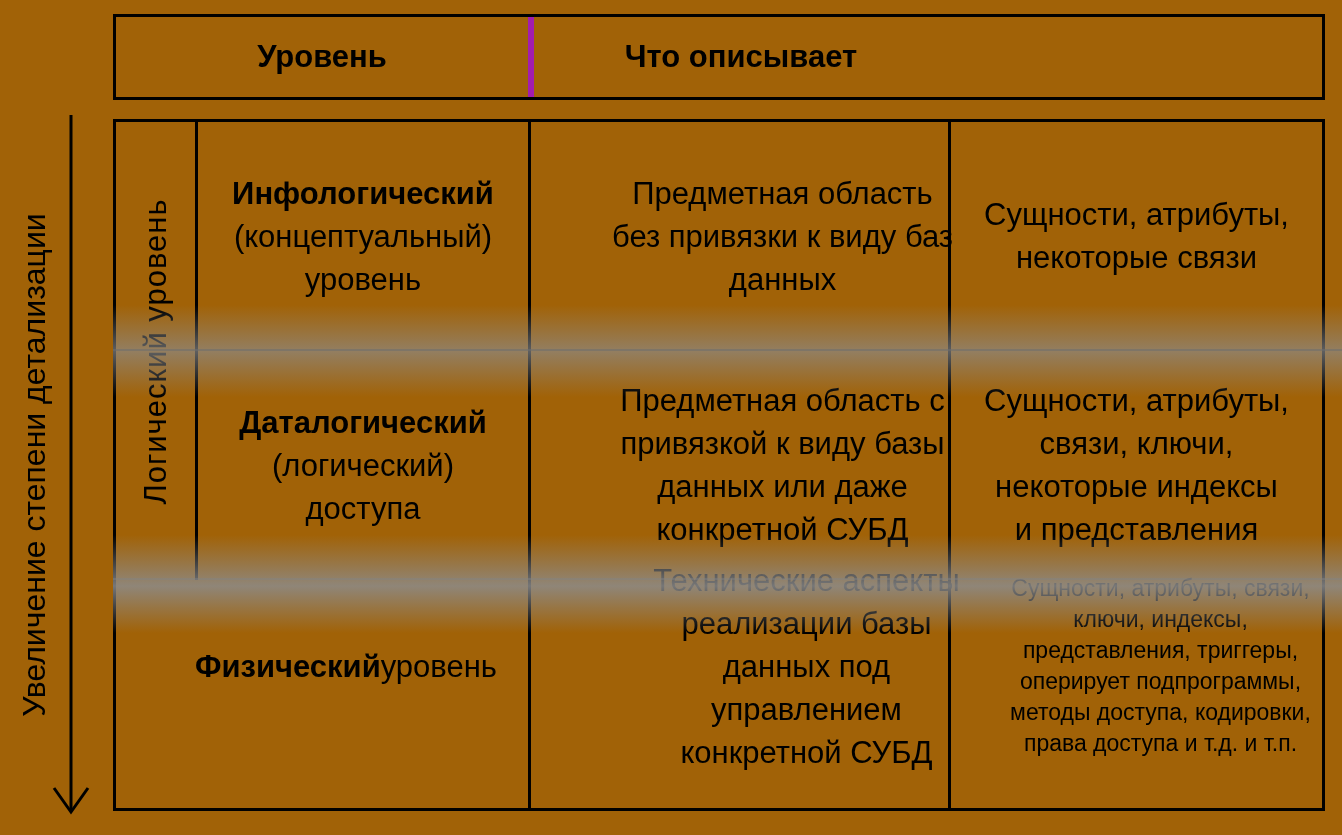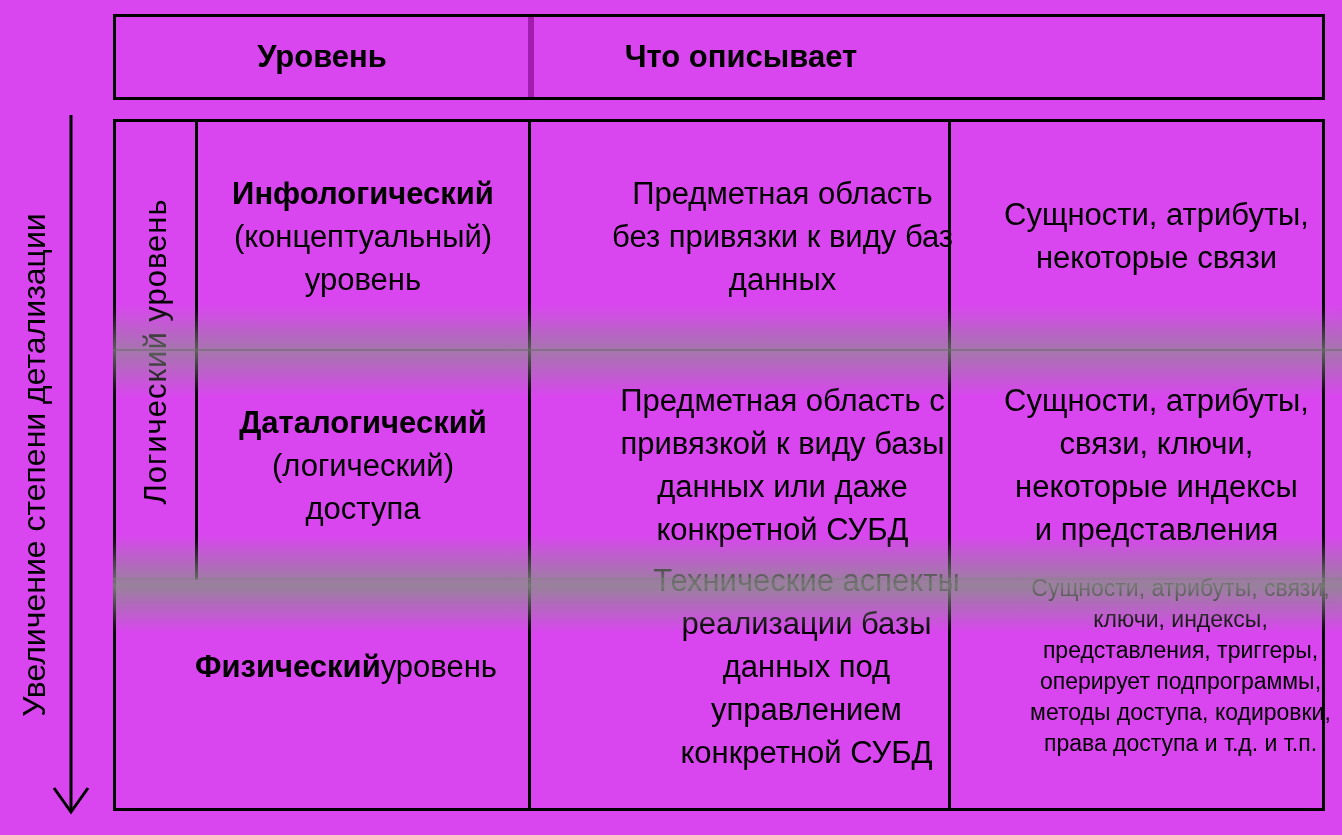--- a/index.html
+++ b/index.html
@@ -1,18 +1,18 @@
 <!DOCTYPE html>
 <html><head>
 <meta charset="utf-8">
 <style>
   html,body{margin:0;padding:0;background:#ffffff;}
   .canvas{
     position:relative;width:1342px;height:835px;overflow:hidden;
-    background:#d946ef;color:#000;
+    background:#a16207;color:#000;
     font-family:"Liberation Sans","DejaVu Sans",sans-serif;
   }
   
   .header-table{
     position:absolute;left:113px;top:14px;width:1212px;height:86px;
     border:3px solid #000;box-sizing:border-box;display:flex;z-index:2;
   }
   .header-cell{
     display:flex;align-items:center;justify-content:center;
     font-weight:bold;font-size:31px;box-sizing:border-box;
@@ -36,21 +36,21 @@
     align-items:center;justify-content:center;text-align:center;
     font-size:31px;line-height:43px;white-space:pre-line;z-index:1;
   }
   .bold{font-weight:bold;}
   .r1{top:0;height:228px;}
   .r2{top:228px;height:230px;}
   .r3{top:458px;height:172px;padding-left:24px;}
   .c-level{left:82px;width:330px;align-items:center;}
   .c-level-full{left:0;width:412px;flex-direction:row;}
   .c-desc{left:415px;width:417px;margin-left:43px;}
-  .c-oper{left:835px;width:371px;margin-left:20px;}
+  .c-oper{left:835px;width:371px;}
   .small{font-size:23px;line-height:31px;}
 
   
   .rot{
     position:absolute;display:flex;align-items:center;justify-content:center;
     transform:rotate(-90deg);text-align:center;z-index:1;
   }
   .group-label{left:-74px;top:312px;width:458px;height:79px;font-size:31px;letter-spacing:1px;}
   .axis-label{left:-296px;top:440px;width:660px;height:50px;font-size:32px;}
 

